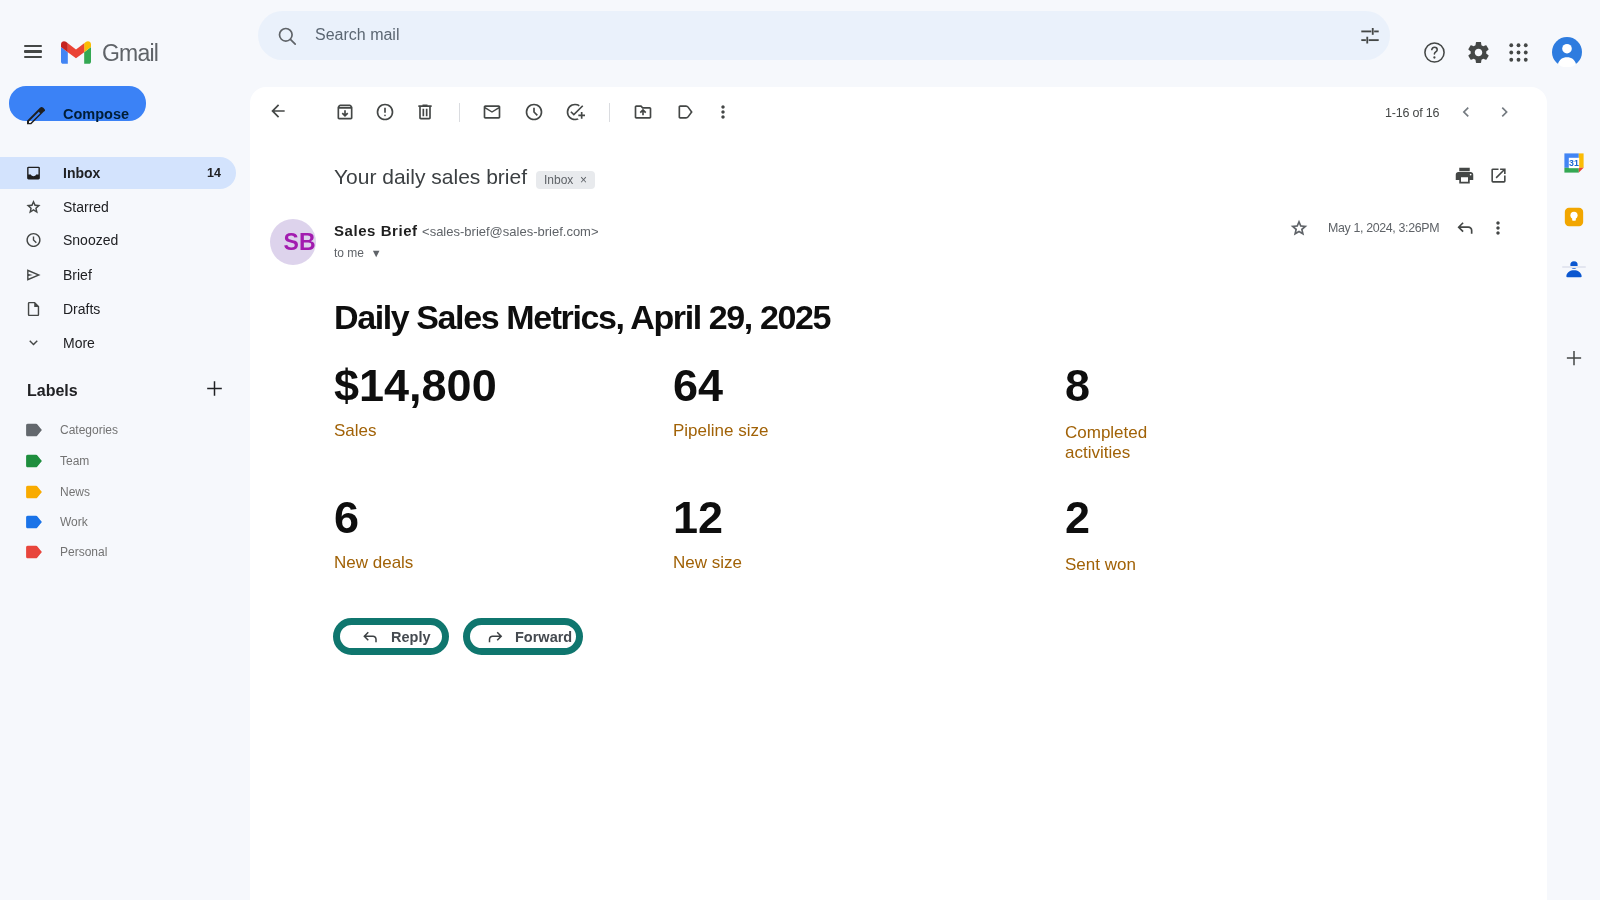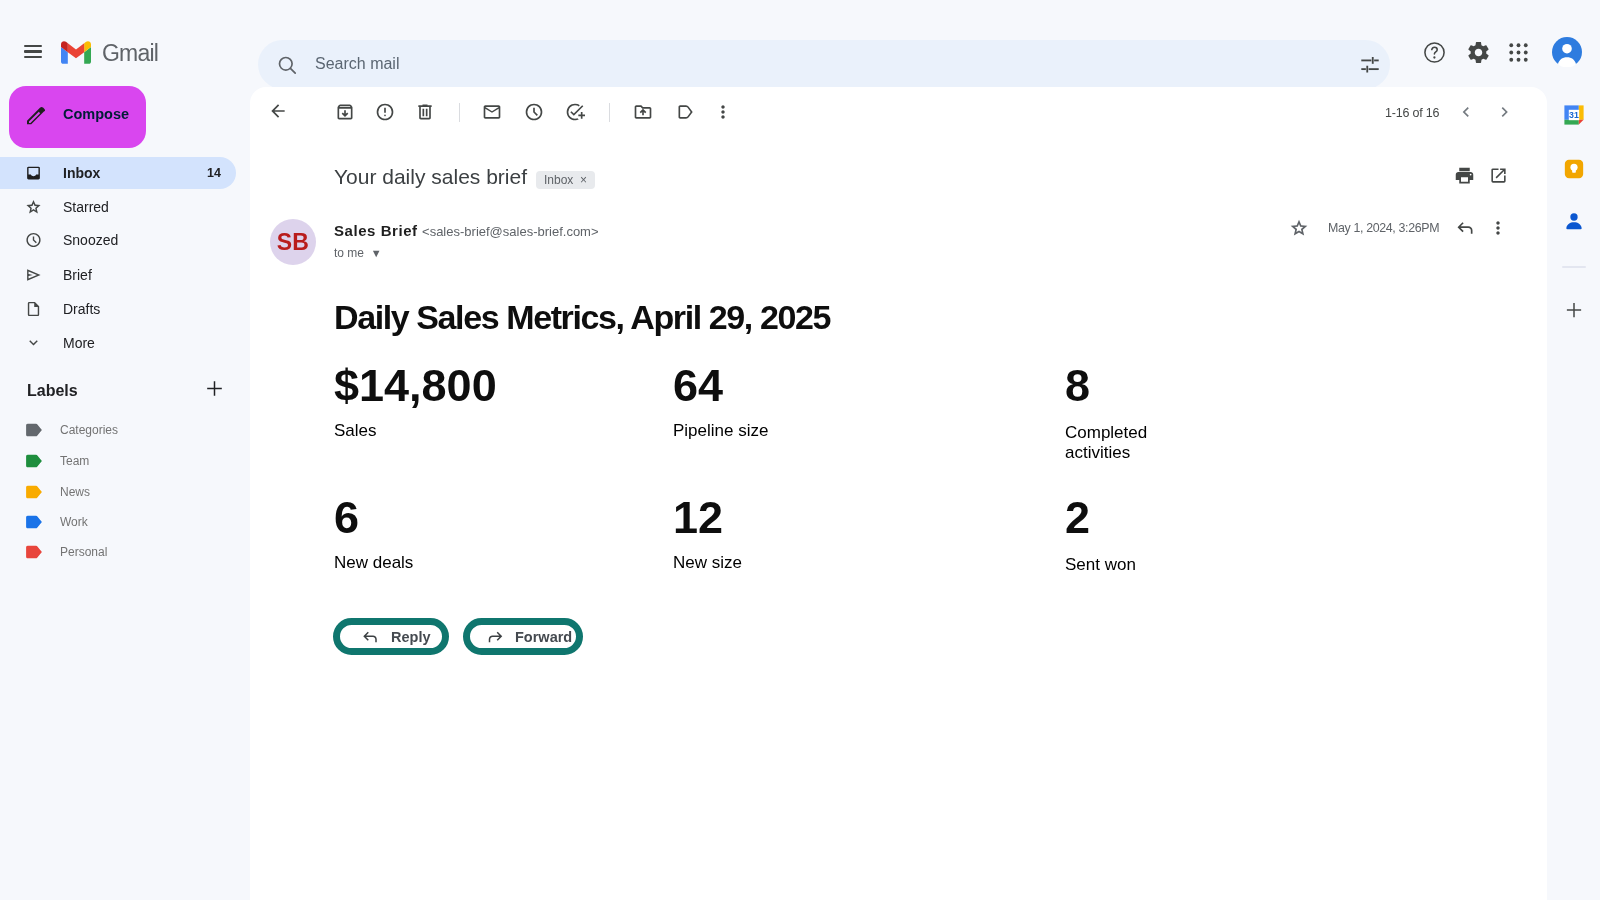--- a/index.html
+++ b/index.html
@@ -3,60 +3,60 @@
 <meta charset="utf-8">
 <style>
 * { margin:0; padding:0; box-sizing:border-box; }
 html,body { width:1600px; height:900px; overflow:hidden; font-family:"Liberation Sans", sans-serif; background:#f6f8fc; }
 svg { display:block; }
 
 #burger { position:absolute; left:24px; top:45px; width:18px; height:13px; }
 #burger div { height:2.4px; background:#444746; border-radius:1px; margin-bottom:3px; }
 #gmlogo { position:absolute; left:61px; top:41px; }
 #gmword { position:absolute; left:102px; top:40px; font-size:23px; color:#5f6368; letter-spacing:-0.8px; }
-#search { position:absolute; left:258px; top:40px; width:1132px; height:49px; background:#eaf1fb; border-radius:25px; }
+#search { position:absolute; left:258px; top:11px; width:1132px; height:49px; background:#eaf1fb; border-radius:25px; }
 #search .sicon { position:absolute; left:17px; top:13px; }
 #search .stext { position:absolute; left:57px; top:15px; font-size:16px; color:#5b6672; }
 #search .tune { position:absolute; right:0px; top:5px; width:40px; height:40px; display:flex; align-items:center; justify-content:center; }
 .topicon { position:absolute; top:32px; width:40px; height:40px; display:flex; align-items:center; justify-content:center; }
 #avatar { position:absolute; left:1552px; top:37px; width:30px; height:30px; border-radius:50%; }
 
-#compose { position:absolute; left:9px; top:86px; width:137px; height:62px; background:#d946ef; border-radius:17px; }
+#compose { position:absolute; left:9px; top:86px; width:137px; height:35px; background:#3b82f6; border-radius:17px; }
 #compose svg { position:absolute; left:15px; top:18px; }
 #compose .ctext { position:absolute; left:54px; top:20px; font-size:14.5px; font-weight:bold; color:#001d35; }
 .navrow { position:absolute; left:0; width:236px; height:32px; border-radius:0 16px 16px 0; font-size:14px; color:#202124; }
 .navrow .nicon { position:absolute; left:25px; top:50%; transform:translateY(-50%); }
 .navrow .nlabel { position:absolute; left:63px; top:50%; transform:translateY(-50%); }
 .navrow .ncount { position:absolute; right:15px; top:50%; transform:translateY(-50%); font-size:12.5px; }
 #labelshdr { position:absolute; left:27px; top:382px; font-size:16px; font-weight:bold; color:#202124; }
 #labelplus { position:absolute; left:204px; top:378px; }
 .labrow { position:absolute; left:0; width:236px; height:30px; font-size:12px; color:#737373; }
 .labrow .tag { position:absolute; left:26px; top:50%; transform:translateY(-50%); }
 .labrow .nlabel { position:absolute; left:60px; top:50%; transform:translateY(-50%); }
 
 #card { position:absolute; left:250px; top:87px; width:1297px; height:813px; background:#ffffff; border-radius:16px 16px 0 0; }
 .tico { position:absolute; width:40px; height:40px; display:flex; align-items:center; justify-content:center; }
 .tsep { position:absolute; top:16px; width:1px; height:19px; background:#dadce0; }
 #pagecount { position:absolute; left:1135px; top:19px; font-size:12.5px; color:#444746; letter-spacing:-0.2px; }
 #subject { position:absolute; left:84px; top:78px; font-size:21px; color:#3c4043; }
 #inboxchip { position:absolute; left:286px; top:84px; height:18px; background:#e8eaed; border-radius:4px; font-size:12px; color:#5f6368; padding:0 8px; line-height:18px; }
 
-#sbavatar { position:absolute; left:270px; top:219px; width:46px; height:46px; border-radius:50%; background:#ddd3ec; text-align:center; line-height:46px; font-size:23px; font-weight:bold; color:#b91c1c; letter-spacing:0.3px; }
+#sbavatar { position:absolute; left:270px; top:219px; width:46px; height:46px; border-radius:50%; background:#ddd3ec; text-align:right; line-height:46px; font-size:23px; font-weight:bold; color:#a21caf; letter-spacing:0.3px; }
 #sender { position:absolute; left:334px; top:222px; }
 #sendername { font-size:15px; font-weight:bold; color:#1f1f1f; letter-spacing:0.55px; }
 #senderemail { font-size:13px; color:#5f6368; }
 #tome { position:absolute; left:334px; top:246px; font-size:12px; color:#5f6368; }
 #dateline { position:absolute; left:1328px; top:221px; font-size:12.4px; color:#5f6368; letter-spacing:-0.35px; }
 
 #h1 { position:absolute; left:334px; top:298px; font-size:34px; font-weight:bold; color:#0e0e0e; letter-spacing:-1.4px; }
 .mnum { position:absolute; font-size:45px; font-weight:bold; color:#0e0e0e; }
-.mlab { position:absolute; font-size:17px; color:#000000; line-height:20px; }
+.mlab { position:absolute; font-size:17px; color:#a16207; line-height:20px; }
 .btn { position:absolute; top:618px; height:37px; border:7px solid #0f766e; border-radius:19px; display:flex; align-items:center; font-size:14.5px; font-weight:bold; color:#454a50; background:#fff; }
 
-.rail { position:absolute; left:1564px; }
+.rail { position:absolute; left:1564px;margin-top:48px; }
 </style>
 </head>
 <body>
 <div id="burger">
     <div></div>
     <div></div>
     <div></div>
   </div>
 <svg id="gmlogo" width="30" height="23" viewBox="52 42 88 66">
   <path fill="#4285f4" d="M58 108h14V74L52 59v43c0 3.32 2.69 6 6 6"></path>

